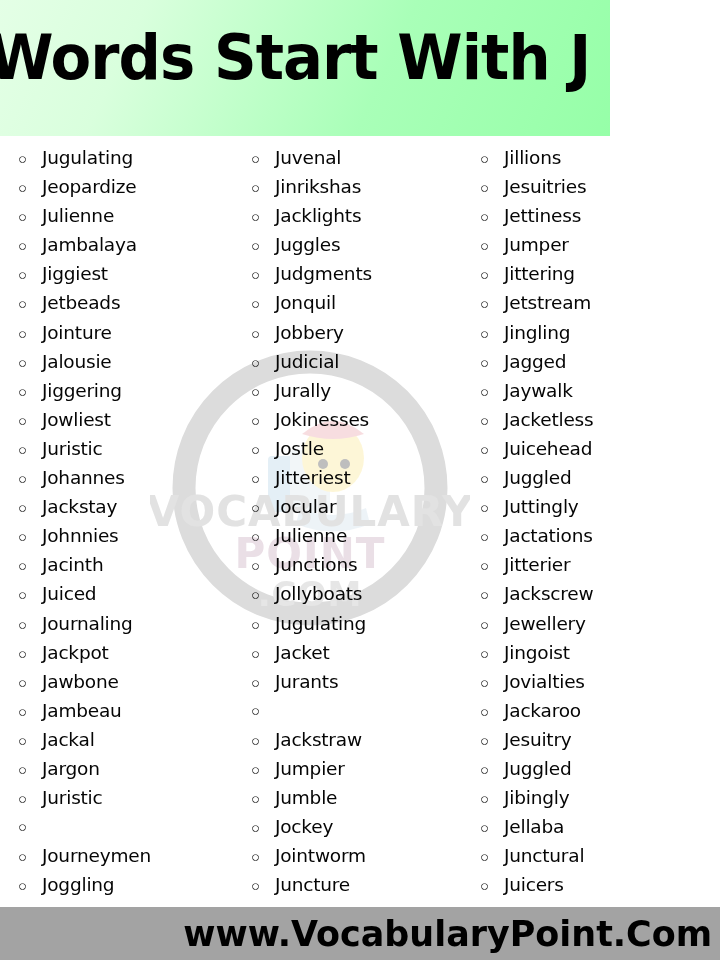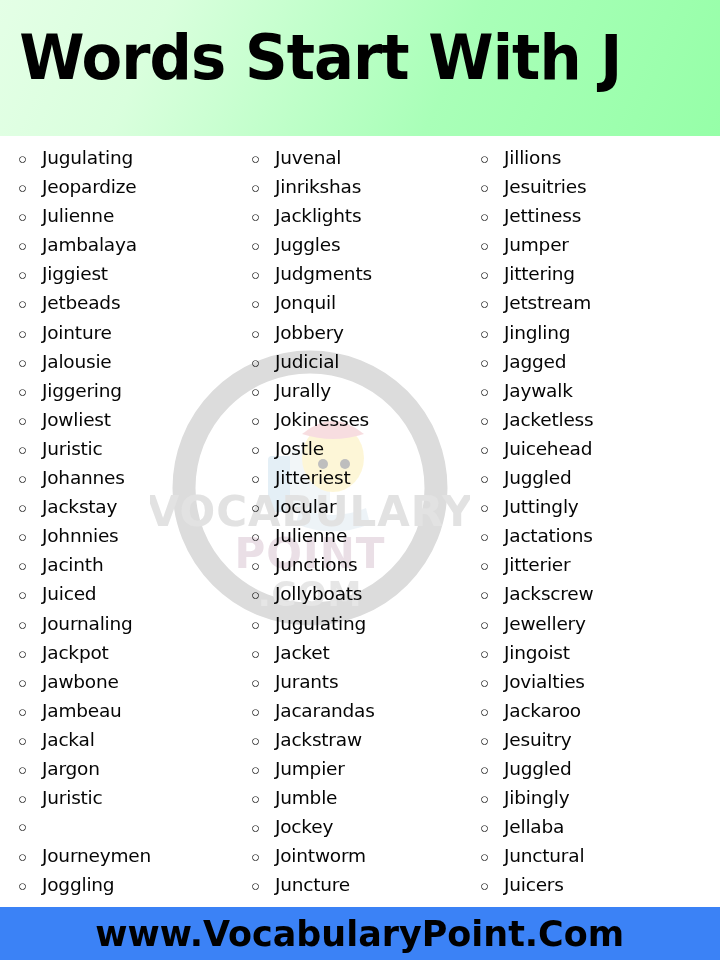--- a/index.html
+++ b/index.html
@@ -21,26 +21,26 @@
     background: #ffffff;
     box-sizing: border-box;
     overflow: hidden;
   }
 
   
   .header {
     position: absolute;
     left: 0;
     top: 0;
-    width: 720px;
+    width: 610px;
     height: 136px;
     background: linear-gradient(115deg, #e4ffe6 0%, #d9ffdd 22%, #a9ffb8 62%, #96ffa8 100%);
     display: flex;
     flex-direction: column;
-    align-items: flex-start;
+    align-items: flex-end;
     justify-content: flex-start;
     overflow: hidden;
     gap: 44px;
   }
   .header-title {
     margin: 0;
     padding: 0;
     font-family: "DejaVu Sans", sans-serif;
     font-weight: 700;
     font-size: 63px;
@@ -117,24 +117,24 @@
     letter-spacing: -0.2px;
   }
 
   
   .footer {
     position: absolute;
     left: 0;
     bottom: 0;
     width: 720px;
     height: 53px;
-    background: #3b82f6;
+    background: #a3a3a3;
     display: flex;
     align-items: center;
-    justify-content: center;
+    justify-content: flex-end;
     z-index: 4;
   }
   .footer-text {
     font-family: "DejaVu Sans", sans-serif;
     font-weight: 700;
     font-size: 36px;
     line-height: 1;
     color: #000000;
     white-space: nowrap;
     letter-spacing: 0px;
@@ -347,21 +347,20 @@
         <div class="word-row">
           <span class="bullet">○</span>
           <span class="word-label">Jacket</span>
         </div>
         <div class="word-row">
           <span class="bullet">○</span>
           <span class="word-label">Jurants</span>
         </div>
         <div class="word-row">
           <span class="bullet">○</span>
-          <span class="word-label">Jacarandas</span>
         </div>
         <div class="word-row">
           <span class="bullet">○</span>
           <span class="word-label">Jackstraw</span>
         </div>
         <div class="word-row">
           <span class="bullet">○</span>
           <span class="word-label">Jumpier</span>
         </div>
         <div class="word-row">

